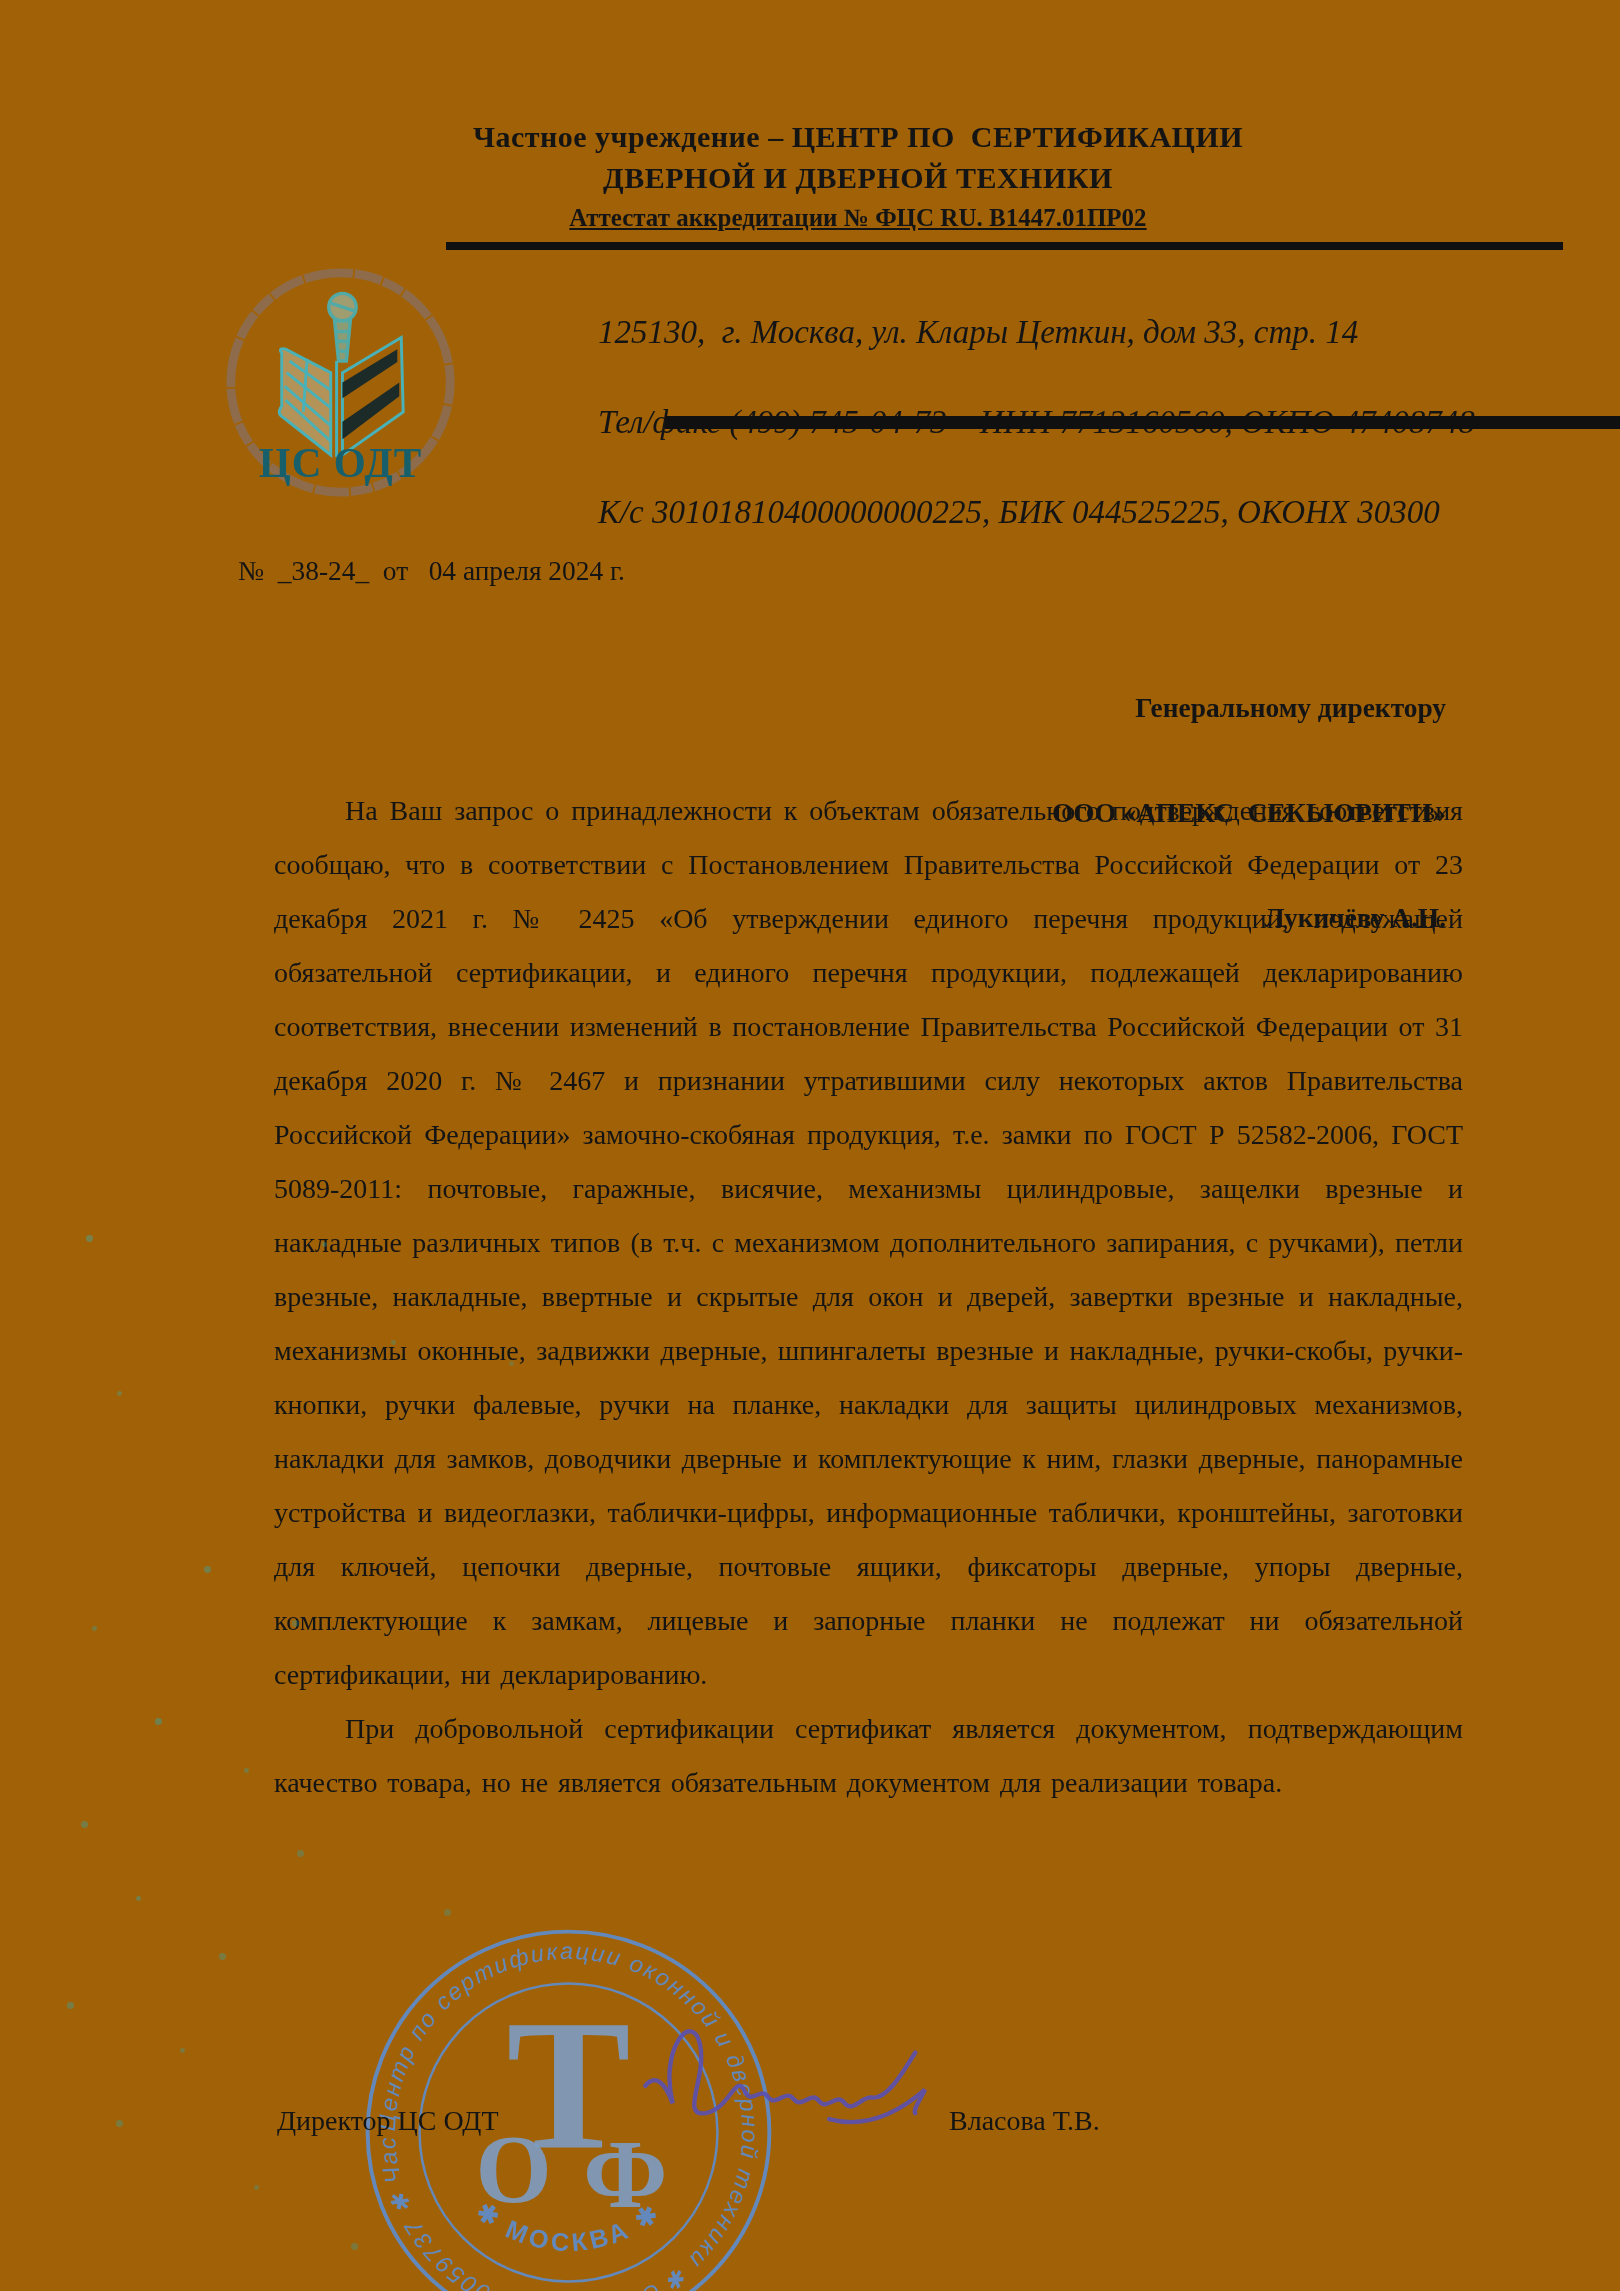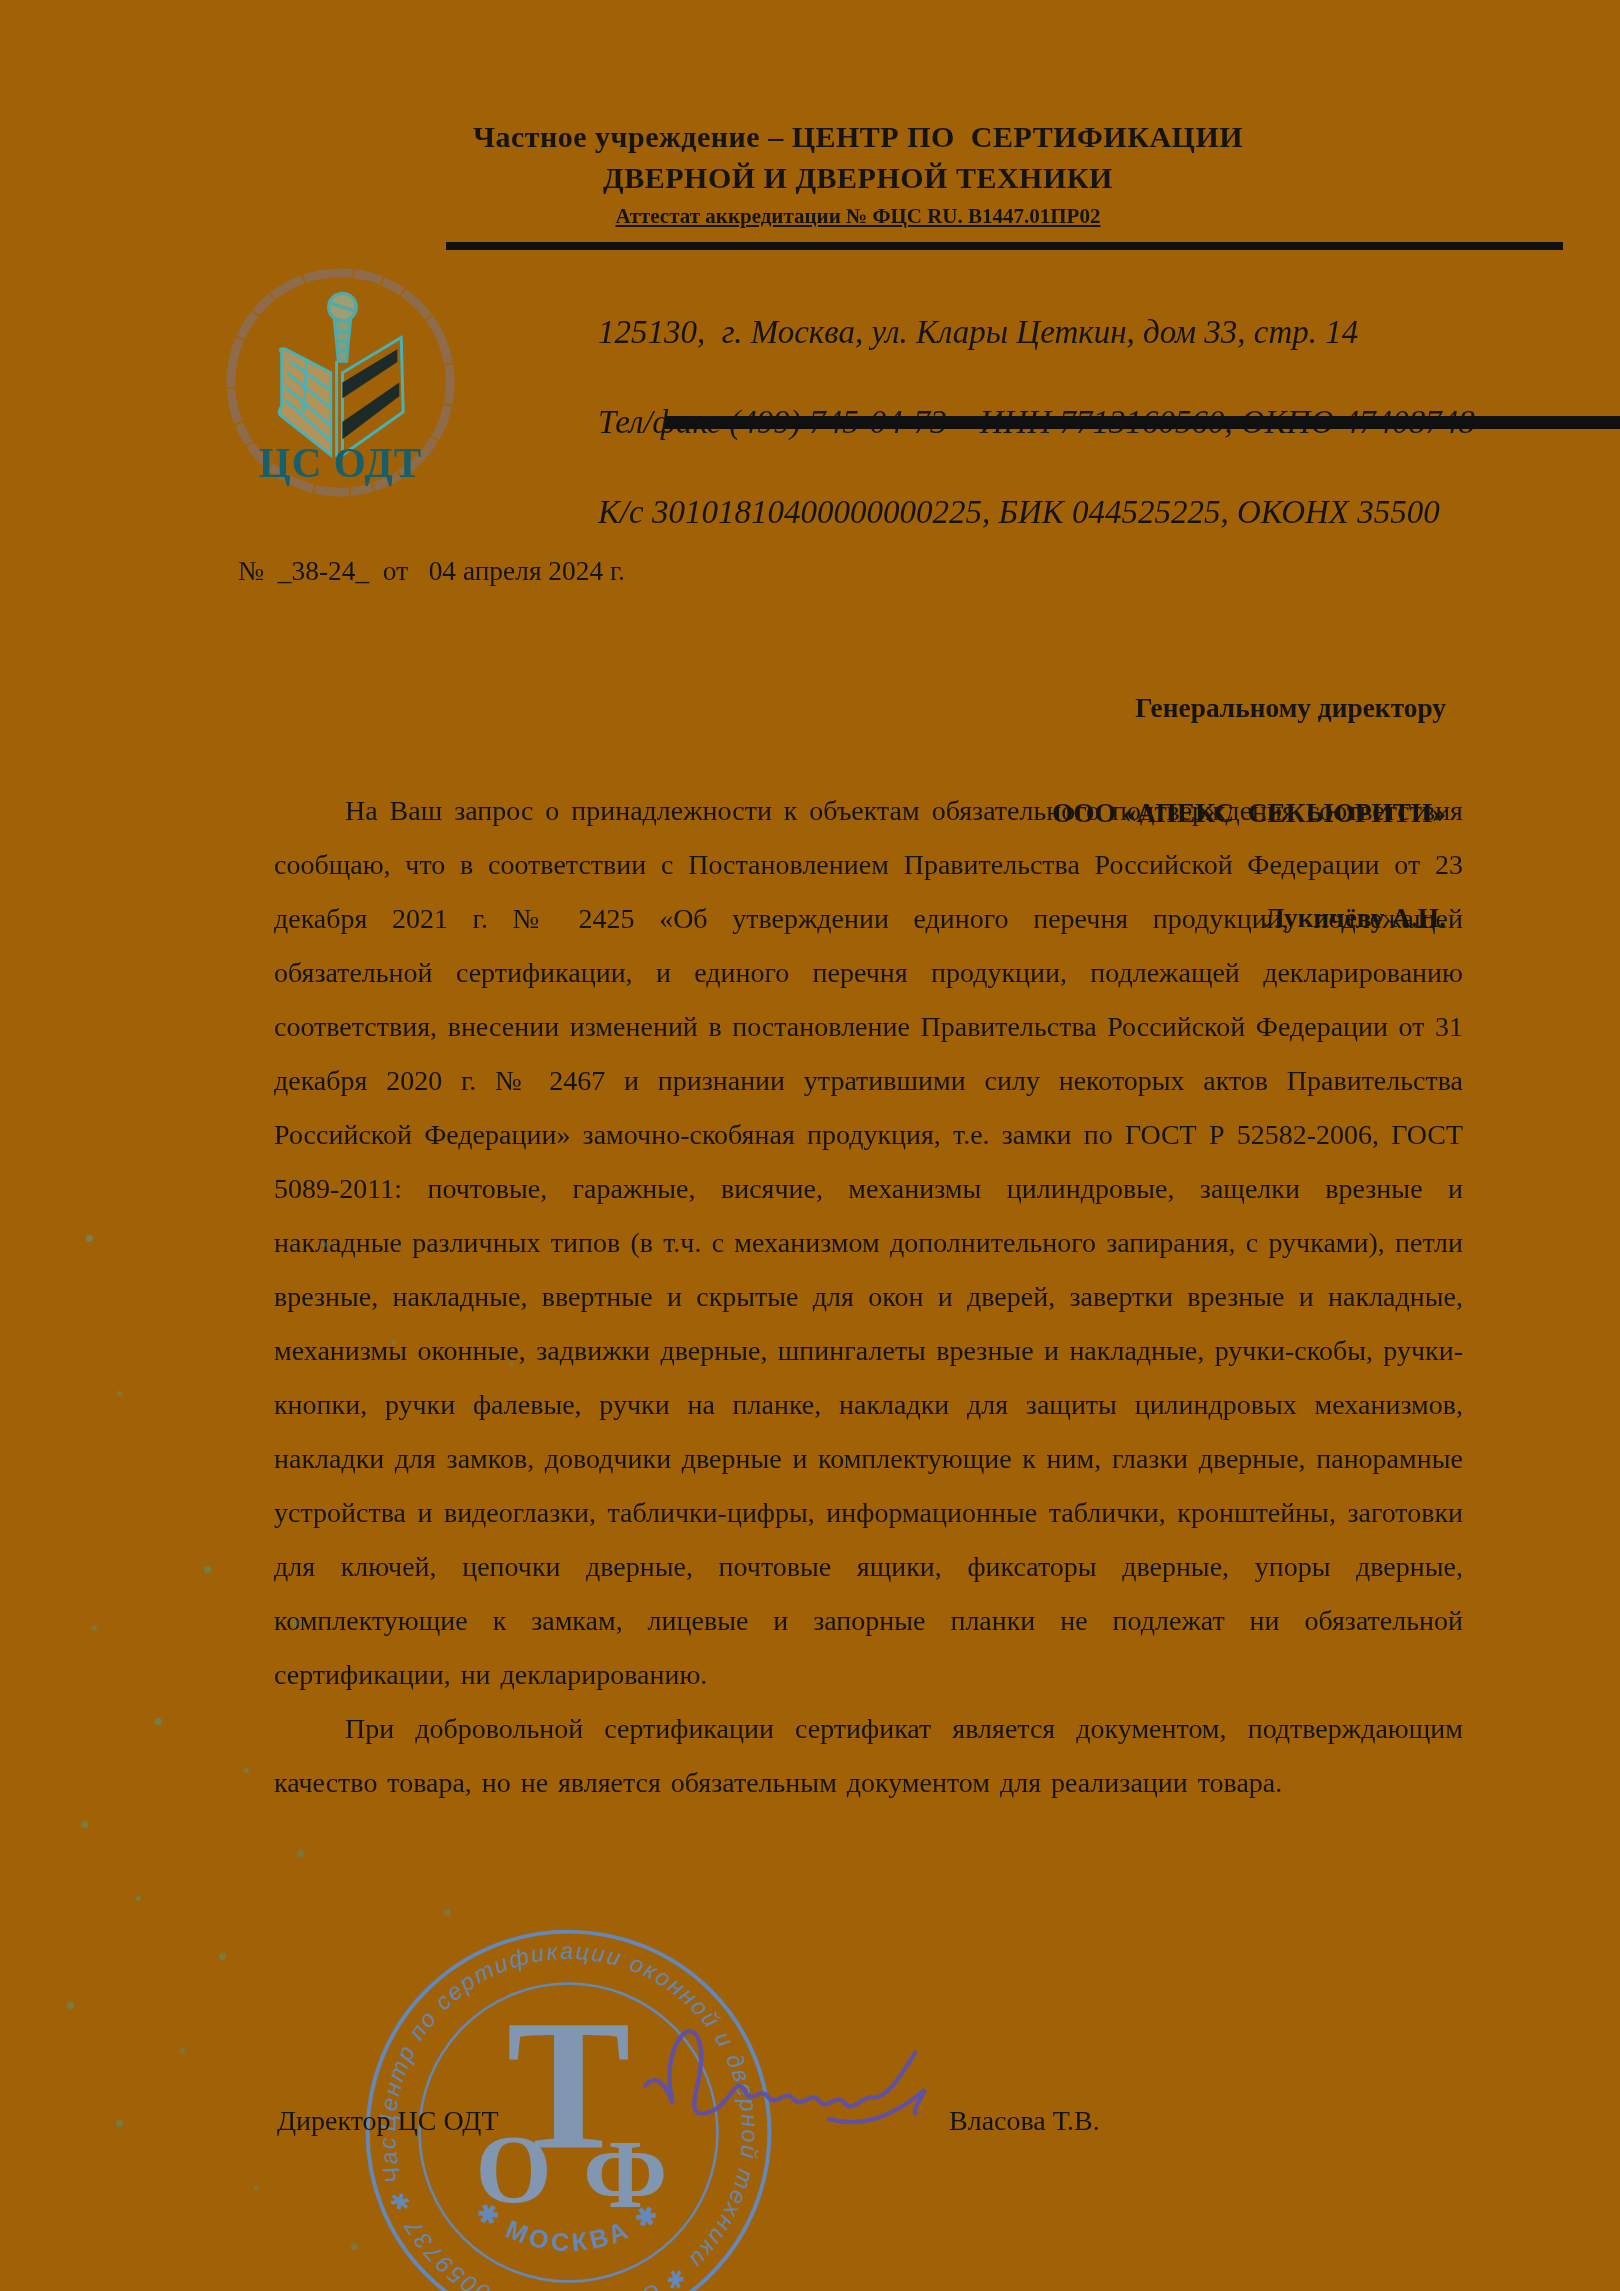--- a/index.html
+++ b/index.html
@@ -6,21 +6,21 @@
   .page{
     position:relative; width:1620px; height:2292px; margin:0 auto;
     background:#a16207; overflow:hidden;
     font-family:"Liberation Serif", serif; color:#141414;
   }
   .abs{position:absolute;}
   
   .lh-block{left:380px; top:120px; width:956px; text-align:center;}
   .lh-line1{font-size:30px; font-weight:bold; letter-spacing:0.5px; white-space:pre;}
   .lh-line2{font-size:30px; font-weight:bold; margin-top:6.9px; letter-spacing:0.5px;}
-  .lh-accred{font-size:21px; font-weight:bold; margin-top:8.8px; text-decoration:underline; white-space:pre;}
+  .lh-accred{font-size:25px; font-weight:bold; margin-top:8.8px; text-decoration:underline; white-space:pre;}
   .bar1{left:446px; top:242px; width:1117px; height:7.8px; background:#101010;}
   .bar2{left:665px; top:416px; width:956px; height:12.7px; background:#101010;}
   .addr{left:598px; top:257px; width:882px; font-style:italic; font-size:33px; line-height:30px; white-space:pre;}
   
   .logo{left:221px; top:263px; width:239px; height:239px;}
   
   .refline{left:238px; top:556px; font-size:27.4px; white-space:pre;}
   
   .recipient{left:988px; top:621px; width:458px; font-size:27.4px; font-weight:bold; line-height:35px; text-align:right; white-space:pre;}
   
@@ -64,21 +64,21 @@
   <div class="abs lh-block">
     <div class="lh-line1">Частное учреждение – ЦЕНТР ПО  СЕРТИФИКАЦИИ</div>
     <div class="lh-line2">ДВЕРНОЙ И ДВЕРНОЙ ТЕХНИКИ</div>
     <div class="lh-accred">Аттестат аккредитации № ФЦС RU. В1447.01ПР02</div>
   </div>
   <div class="abs bar1"></div>
 
   <div class="abs addr">
     <div>125130,  г. Москва, ул. Клары Цеткин, дом 33, стр. 14</div>
     <div>Тел/факс (499) 745-04-73    ИНН 7713160560, ОКПО 47408748</div>
-    <div>К/с 30101810400000000225, БИК 044525225, ОКОНХ 35500</div>
+    <div>К/с 30101810400000000225, БИК 044525225, ОКОНХ 30300</div>
   </div>
   <div class="abs bar2"></div>
 
   <svg class="abs logo" viewBox="0 0 244 244">
     <circle cx="122" cy="122" r="112" fill="none" stroke="#8b6e57" stroke-width="9" opacity="0.85" stroke-dasharray="22 2 35 2 50 2 28 2"></circle>
 
     <g stroke="#49b2b8" fill="none" stroke-width="3.5" opacity="0.9">
       <circle cx="124" cy="45" r="14" fill="#9fd9dc" fill-opacity="0.55"></circle>
       <line x1="112" y1="41" x2="136" y2="49"></line>
       <path d="M116,59 L132,59 L128,100 L120,100 Z" fill="#7fcdd1" fill-opacity="0.6"></path>

